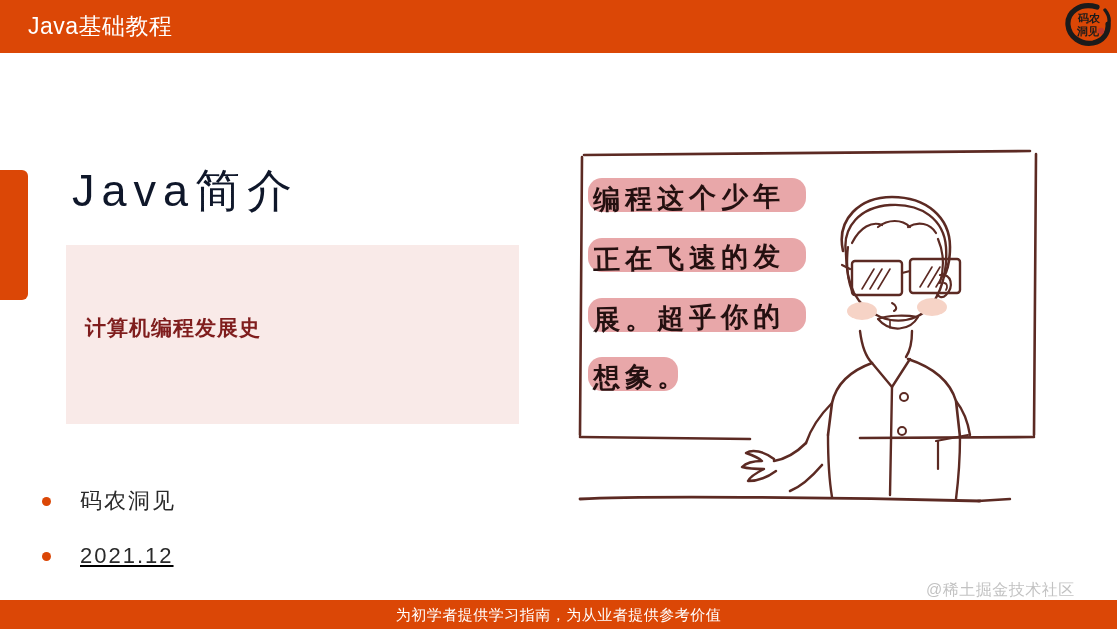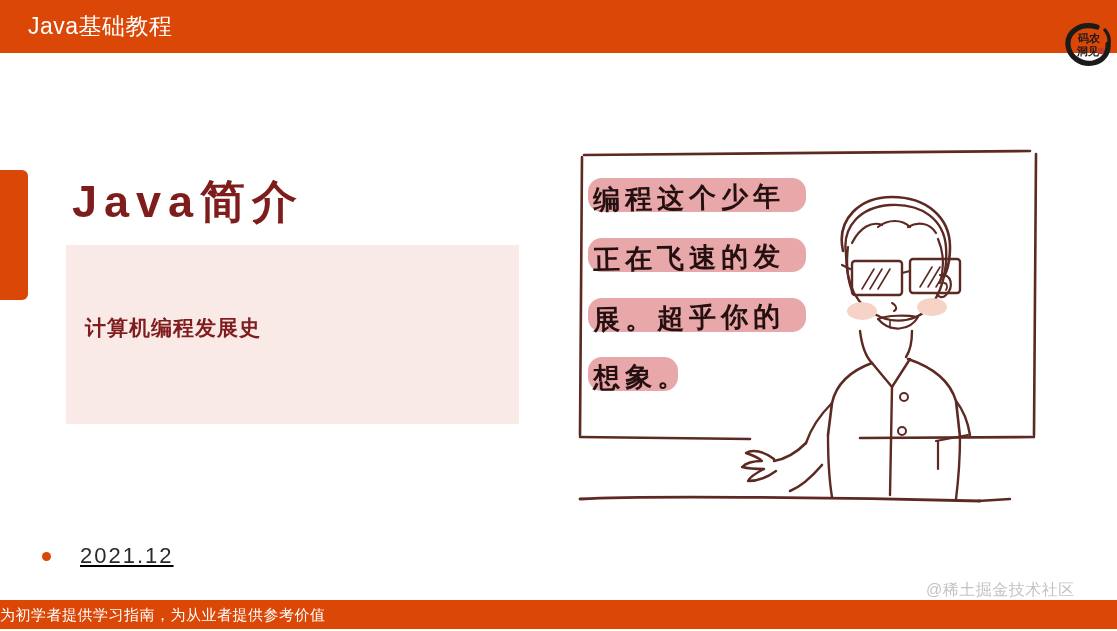--- a/index.html
+++ b/index.html
@@ -29,40 +29,40 @@
     position: absolute;
     left: 28px; top: 11px;
     font-size: 23px;
     font-weight: 400;
     color: #ffffff;
     letter-spacing: 0.5px;
     white-space: nowrap;
   }
   .logo-wrap {
     position: absolute;
-    left: 1063px; top: 20px;
+    left: 1063px; top: 0;
     width: 48px; height: 48px;
   }
 
   
   .accent-bar {
     position: absolute;
     left: -8px; top: 170px;
     width: 36px; height: 130px;
     background: #DB4706;
     border-radius: 6px;
   }
 
   
   .slide-title {
     position: absolute;
-    left: 72px; top: 172px;
+    left: 72px; top: 161px;
     font-size: 45px;
-    font-weight: bold;
-    color: #7f1d1d;
+    font-weight: normal;
+    color: #0f172a;
     letter-spacing: 7px;
     white-space: nowrap;
   }
 
   
   .content-box {
     position: absolute;
     left: 66px; top: 245px;
     width: 453px; height: 179px;
     background: #F9EAE8;
@@ -138,21 +138,21 @@
   .footer-bar {
     position: absolute;
     left: 0; top: 600px;
     width: 1117px; height: 31px;
     background: #DB4706;
   }
   .footer-text {
     position: absolute;
     left: 0; top: 606px;
     width: 1117px;
-    text-align: left;
+    text-align: center;
     font-size: 15px;
     color: #ffffff;
     letter-spacing: 0.5px;
   }
   .watermark {
     position: absolute;
     left: 926px; top: 580px;
     font-size: 16px;
     color: rgba(120,120,120,0.45);
     letter-spacing: 0.5px;
@@ -178,20 +178,24 @@
     </svg>
   </div>
 
   <div class="accent-bar"></div>
 
   <div class="slide-title">Java简介</div>
 
   <div class="content-box"></div>
   <div class="box-heading">计算机编程发展史</div>
 
+  <div class="bullet-row b1">
+    <span class="bullet-dot"></span>
+    <span class="bullet-text">码农洞见</span>
+  </div>
   <div class="bullet-row b2">
     <span class="bullet-dot"></span>
     <span class="bullet-text">2021.12</span>
   </div>
 
   <div class="illustration">
 
     <div class="hl" style="left:28px;  top:43px;  width:218px; height:34px;"></div>
     <div class="hl" style="left:28px;  top:103px; width:218px; height:34px;"></div>
     <div class="hl" style="left:28px;  top:163px; width:218px; height:34px;"></div>

